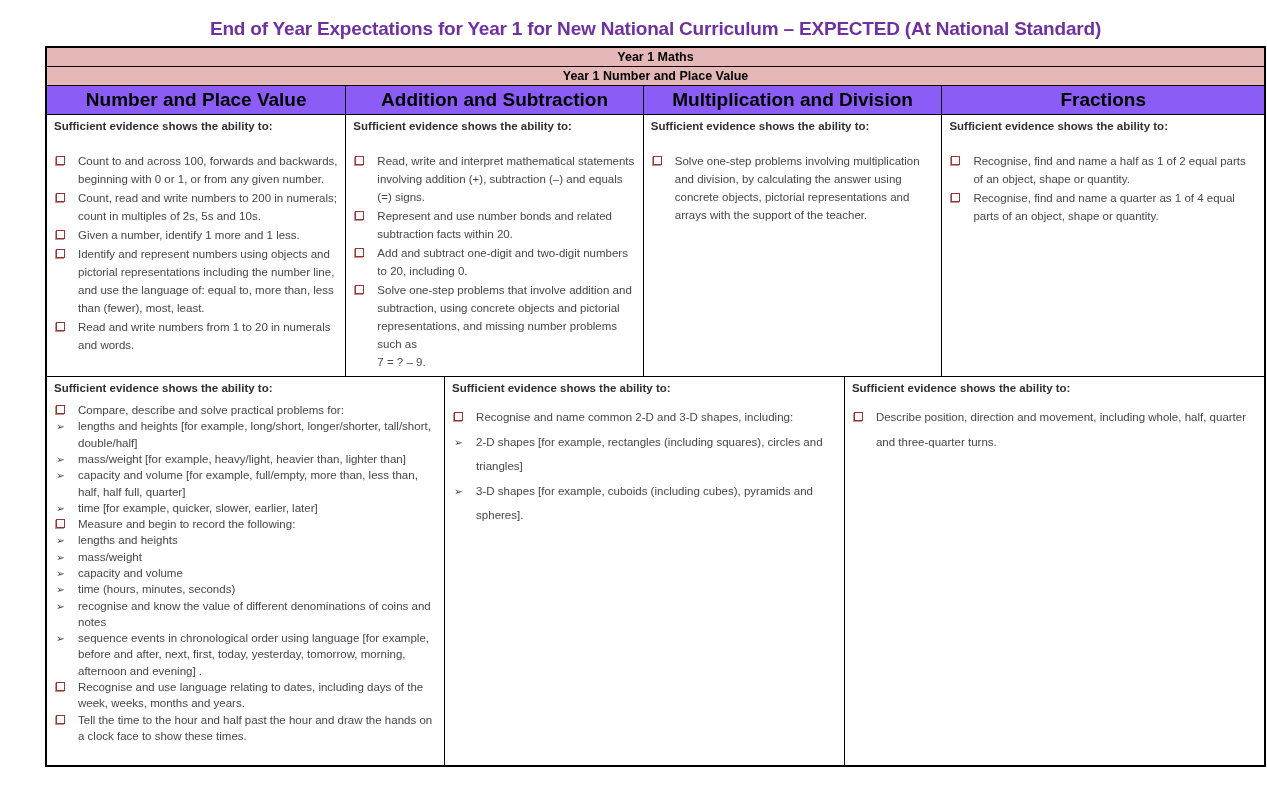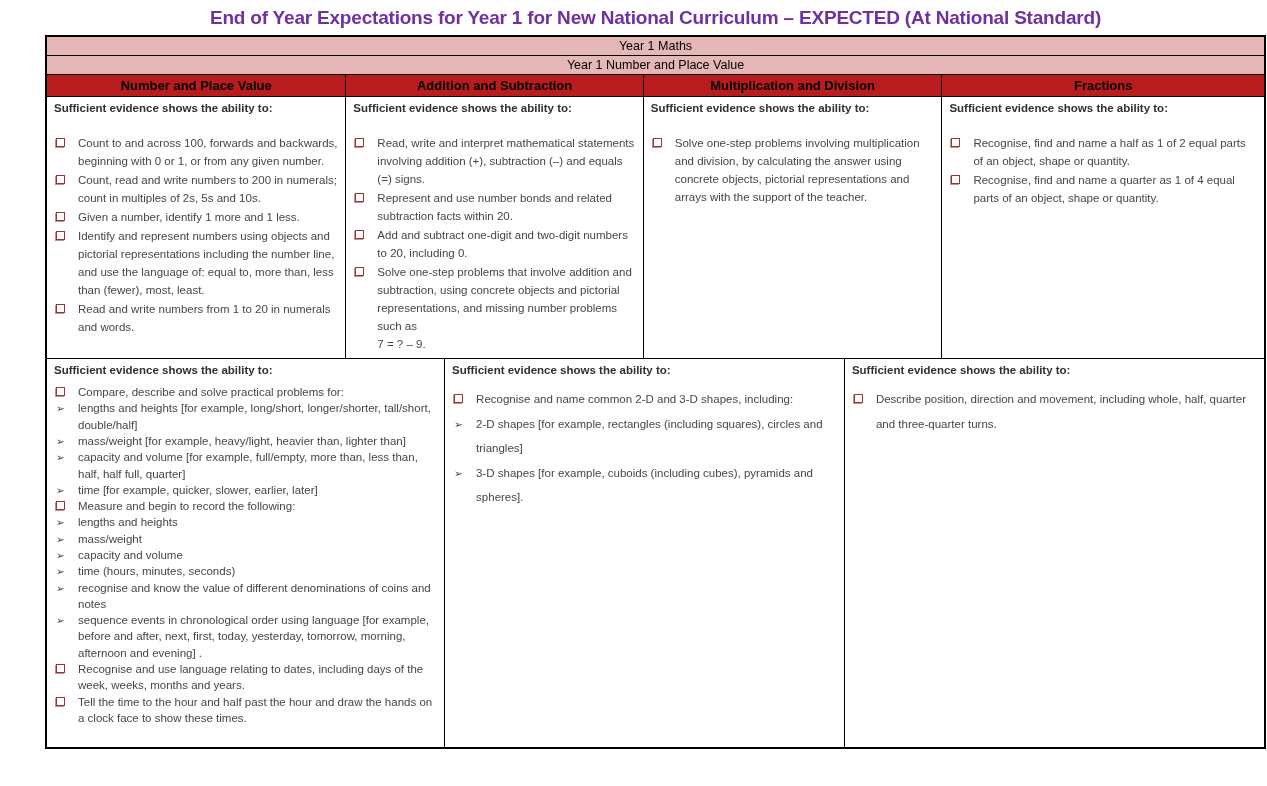--- a/index.html
+++ b/index.html
@@ -3,36 +3,36 @@
 <meta charset="utf-8">
 <style>
   html,body{margin:0;padding:0;}
   body{
     width:1267px;height:786px;overflow:hidden;background:#ffffff;
     font-family:"Liberation Sans",sans-serif;color:#3f4145;
   }
   .page{padding:0 1px 0 45px;}
   .title{
     text-align:center;color:var(--title-color,#7030a0);font-weight:bold;
-    font-size:19px;letter-spacing:-0.2px;padding:7px 0 6px 0;
+    font-size:19px;letter-spacing:-0.2px;padding:18px 0 6px 0;
   }
   table.grid{
     border-collapse:collapse;table-layout:fixed;width:1221px;
     border:2px solid #000;
   }
   table.grid td{
     border:1.5px solid #000;vertical-align:top;overflow:hidden;
   }
   td.banner{
-    background:var(--banner-bg,#e5b8b7);text-align:center;font-weight:normal;
+    background:var(--banner-bg,#e5b8b7);text-align:center;font-weight:bold;
     font-size:12.5px;color:#000;height:13px;padding:2px 0;
   }
   td.colhead{
-    text-align:center;font-weight:bold;font-size:13px;color:#000;
-    height:14px;padding:3px 0;background:#b91c1c;
+    text-align:center;font-weight:bold;font-size:19px;color:#000;
+    height:14px;padding:3px 0;background:#8b5cf6;
   }
   td.cell{padding:4px 6px 4px 7px;font-size:11.5px;}
   tr.content1 td.cell{height:252px;}
   tr.content2 td.cell{height:380px;}
   .intro{font-weight:bold;color:#2f3033;font-size:11.5px;line-height:1.35;}
   .list .item{display:flex;align-items:flex-start;}
   .list.s1{margin-top:17px;}
   .list.s1 .item{line-height:18px;margin-bottom:1px;}
   .list.tight{margin-top:6px;}
   .list.tight .item{line-height:16.3px;}

